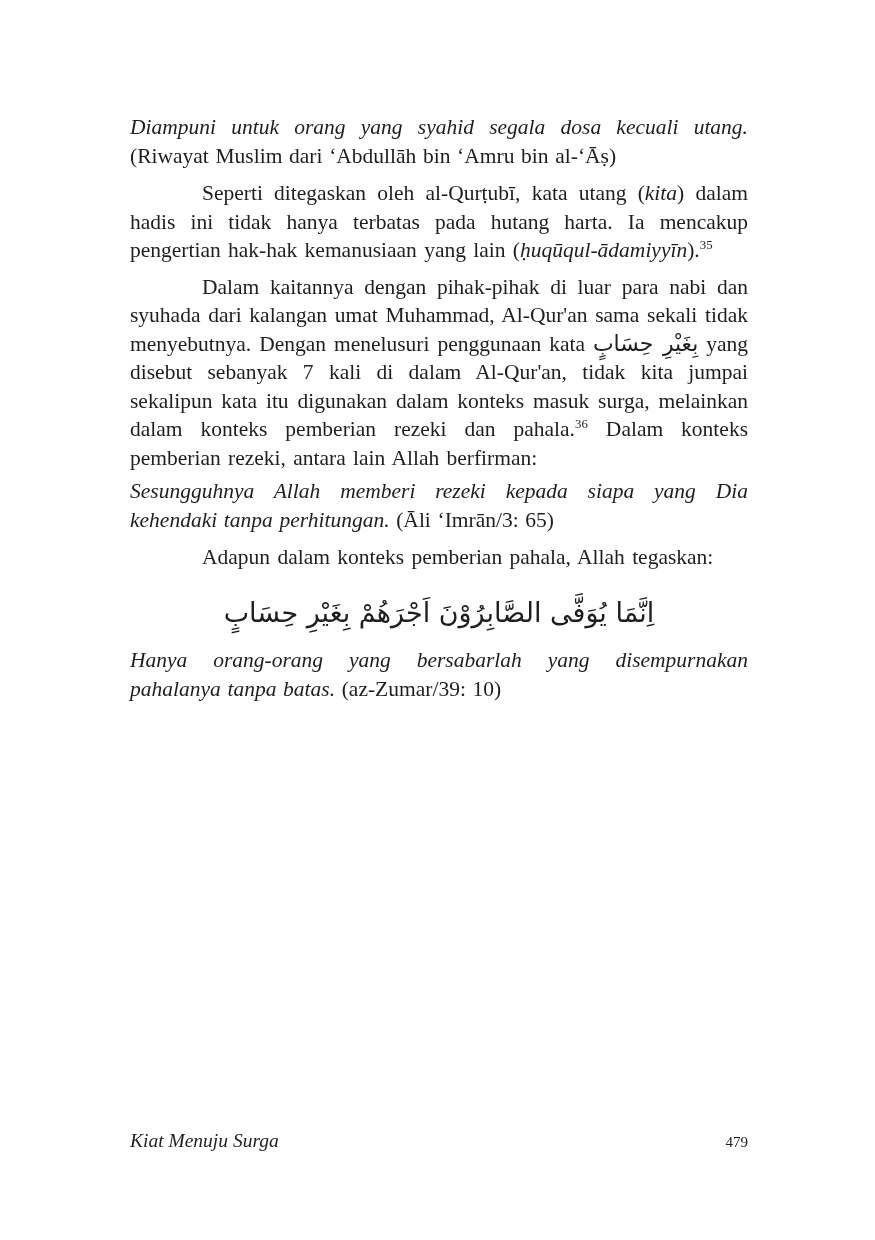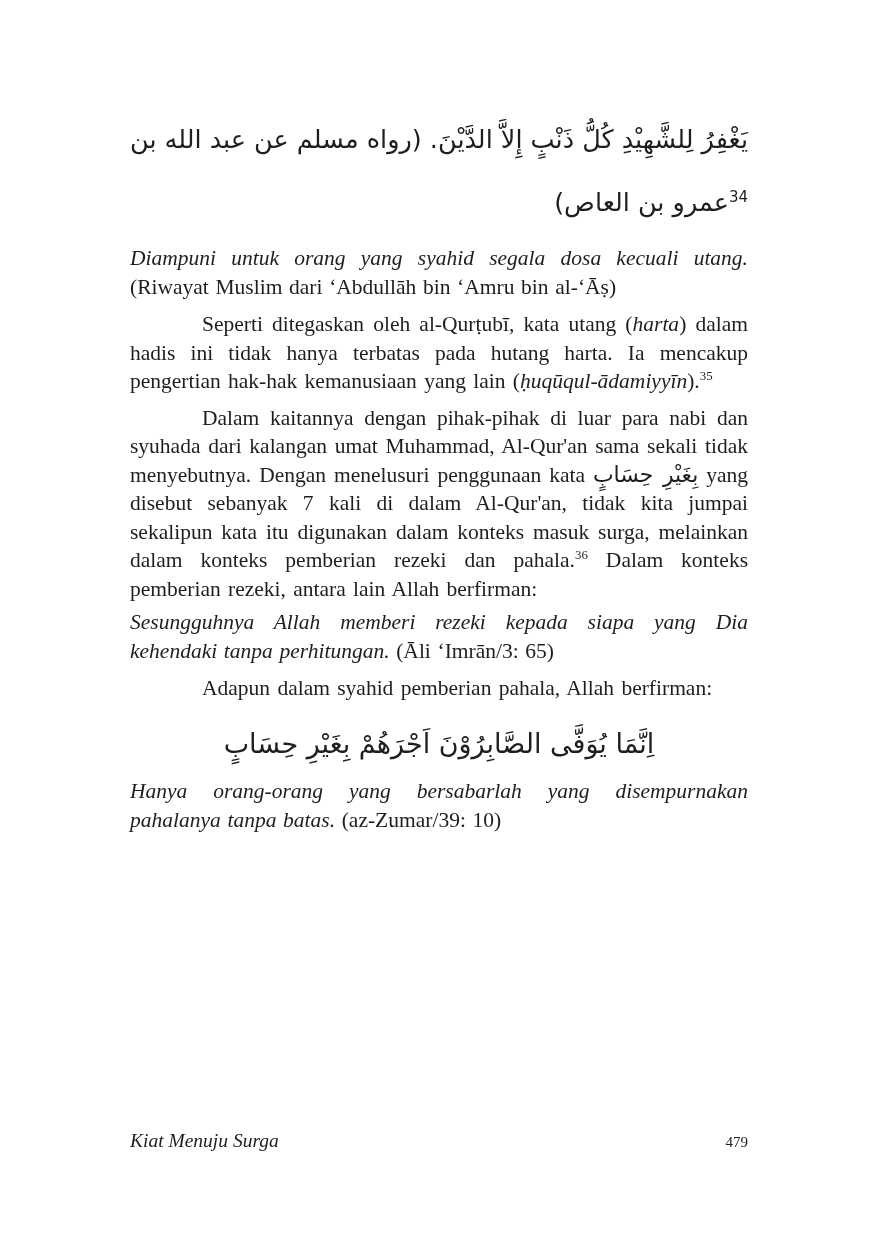--- a/index.html
+++ b/index.html
@@ -95,32 +95,31 @@
     font-size: 15px;
     text-align: right;
   }
 </style>
 </head>
 <body>
 
 <div class="page">
   <div class="content">
 
-    <p class="hadith"><span class="seg-arabic">يَغْفِرُ لِلشَّهِيْدِ كُلُّ ذَنْبٍ إِلاَّ الدَّيْنَ. (رواه مسلم عن عبد الله بن عمرو بن العاص)</span><sup>34</sup></p>
 
     <p class="trans"><span class="seg-italic">Diampuni untuk orang yang syahid segala dosa kecuali utang.</span><span class="seg-normal"> (Riwayat Muslim dari ‘Abdullāh bin ‘Amru bin al-‘Āṣ)</span></p>
 
-    <p class="para"><span class="seg-normal">Seperti ditegaskan oleh al-Qurṭubī, kata utang (</span><span class="seg-italic">harta</span><span class="seg-normal">) dalam hadis ini tidak hanya terbatas pada hutang harta. Ia mencakup pengertian hak-hak kemanusiaan yang lain (</span><span class="seg-italic">ḥuqūqul-ādamiyyīn</span><span class="seg-normal">).</span><sup>35</sup></p>
+    <p class="para"><span class="seg-normal">Seperti ditegaskan oleh al-Qurṭubī, kata utang (</span><span class="seg-italic">kita</span><span class="seg-normal">) dalam hadis ini tidak hanya terbatas pada hutang harta. Ia mencakup pengertian hak-hak kemanusiaan yang lain (</span><span class="seg-italic">ḥuqūqul-ādamiyyīn</span><span class="seg-normal">).</span><sup>35</sup></p>
 
     <p class="para"><span class="seg-normal">Dalam kaitannya dengan pihak-pihak di luar para nabi dan syuhada dari kalangan umat Muhammad, Al-Qur'an sama sekali tidak menyebutnya. Dengan menelusuri penggunaan kata </span><span class="seg-arabic">بِغَيْرِ حِسَابٍ</span><span class="seg-normal"> yang disebut sebanyak 7 kali di dalam Al-Qur'an, tidak kita jumpai sekalipun kata itu digunakan dalam konteks masuk surga, melainkan dalam konteks pemberian rezeki dan pahala.</span><sup>36</sup><span class="seg-normal"> Dalam konteks pemberian rezeki, antara lain Allah berfirman:</span></p>
 
 
     <p class="trans"><span class="seg-italic">Sesungguhnya Allah memberi rezeki kepada siapa yang Dia kehendaki tanpa perhitungan.</span><span class="seg-normal"> (Āli ‘Imrān/3: 65)</span></p>
 
-    <p class="para"><span class="seg-normal">Adapun dalam syahid pemberian pahala, Allah berfirman:</span></p>
+    <p class="para"><span class="seg-normal">Adapun dalam konteks pemberian pahala, Allah tegaskan:</span></p>
 
     <p class="arabic-quote">اِنَّمَا يُوَفَّى الصَّابِرُوْنَ اَجْرَهُمْ بِغَيْرِ حِسَابٍ</p>
 
     <p class="trans"><span class="seg-italic">Hanya orang-orang yang bersabarlah yang disempurnakan pahalanya tanpa batas.</span><span class="seg-normal"> (az-Zumar/39: 10)</span></p>
 
 
   </div>
 
   <div class="footer">
     <span class="footer-title">Kiat Menuju Surga</span>

